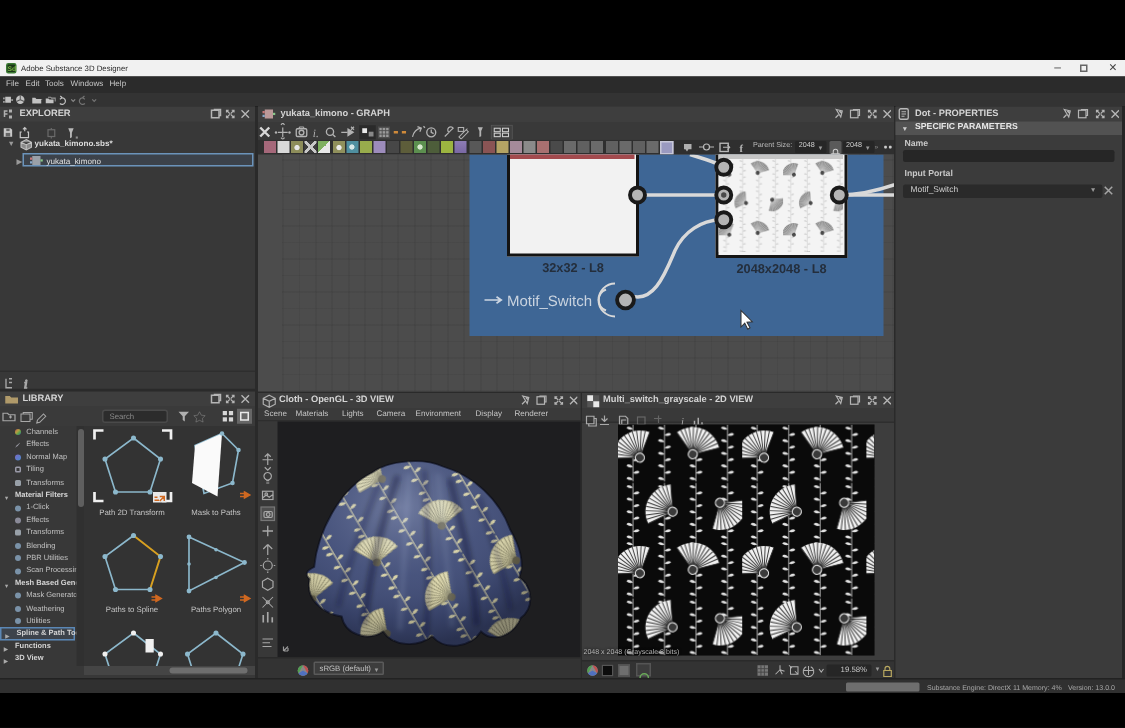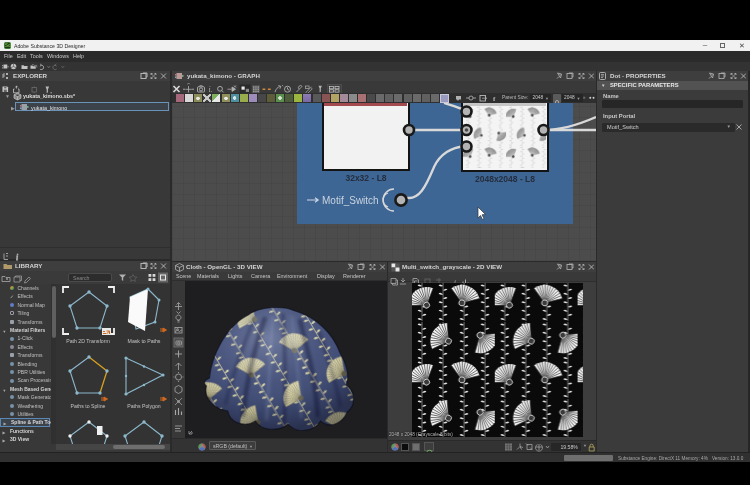--- a/index.html
+++ b/index.html
@@ -422,21 +422,21 @@
             <path d="M2.5,4.5 v-1.5 a1.5,1.5 0 0 1 3,0 v1.5 m-4,0 h5 v3 h-5 z" stroke="#ccc" fill="none" stroke-width="0.7"></path>
           </svg></div>
     <div class="abs" style="left:389.5px;top:1px;width:21px;height:8px;background:#262626;border-radius:1px;color:#ccc;font-size:4.8px;line-height:8px">
           <span style="position:absolute;left:2.5px">2048</span>
           <span style="position:absolute;right:2px;font-size:4px;color:#999;top:0.5px">▼</span>
         </div>
         <span class="abs" style="left:411px;top:2.2px;font-size:4.5px;color:#999">»</span>
         <span class="abs" style="left:417px;top:1.8px;font-size:4.5px;color:#ccc;letter-spacing:0.5px">●●</span>
   </div>
 
-  <div class="abs" id="gcanvas" style="left:0;top:32px;width:424px;height:158px;overflow:hidden;background:repeating-linear-gradient(0deg,rgba(0,0,0,0.05) 0 1px,transparent 1px 11px),repeating-linear-gradient(90deg,rgba(0,0,0,0.05) 0 1px,transparent 1px 11px),#4c4c4c">
+  <div class="abs" id="gcanvas" style="left:16px;top:32px;width:424px;height:158px;overflow:hidden;background:repeating-linear-gradient(0deg,rgba(0,0,0,0.05) 0 1px,transparent 1px 11px),repeating-linear-gradient(90deg,rgba(0,0,0,0.05) 0 1px,transparent 1px 11px),#4c4c4c">
     <div class="abs" style="left:125px;top:0;width:276px;height:121px;background:#3e6695"></div>
 
     <div class="abs" style="left:150px;top:-3.5px;width:88px;height:71px;background:#f2f2f2;border:2.5px solid #141414">
       <div class="abs" style="left:0;top:0;width:83px;height:4.5px;background:#a34a4e"></div>
     </div>
     <div class="abs" style="left:150px;top:70px;width:88px;text-align:center;font-size:8.5px;font-weight:bold;color:#242e3c">32x32 - L8</div>
 
     <div class="abs" style="left:289px;top:-3.5px;width:88px;height:72px;border:2.5px solid #141414;background:#f4f4f4">
       <div class="abs" style="left:0;top:0;width:83px;height:4px;background:#c6c6c6"></div>
       <svg width="83" height="63" style="position:absolute;left:0;top:4px">

